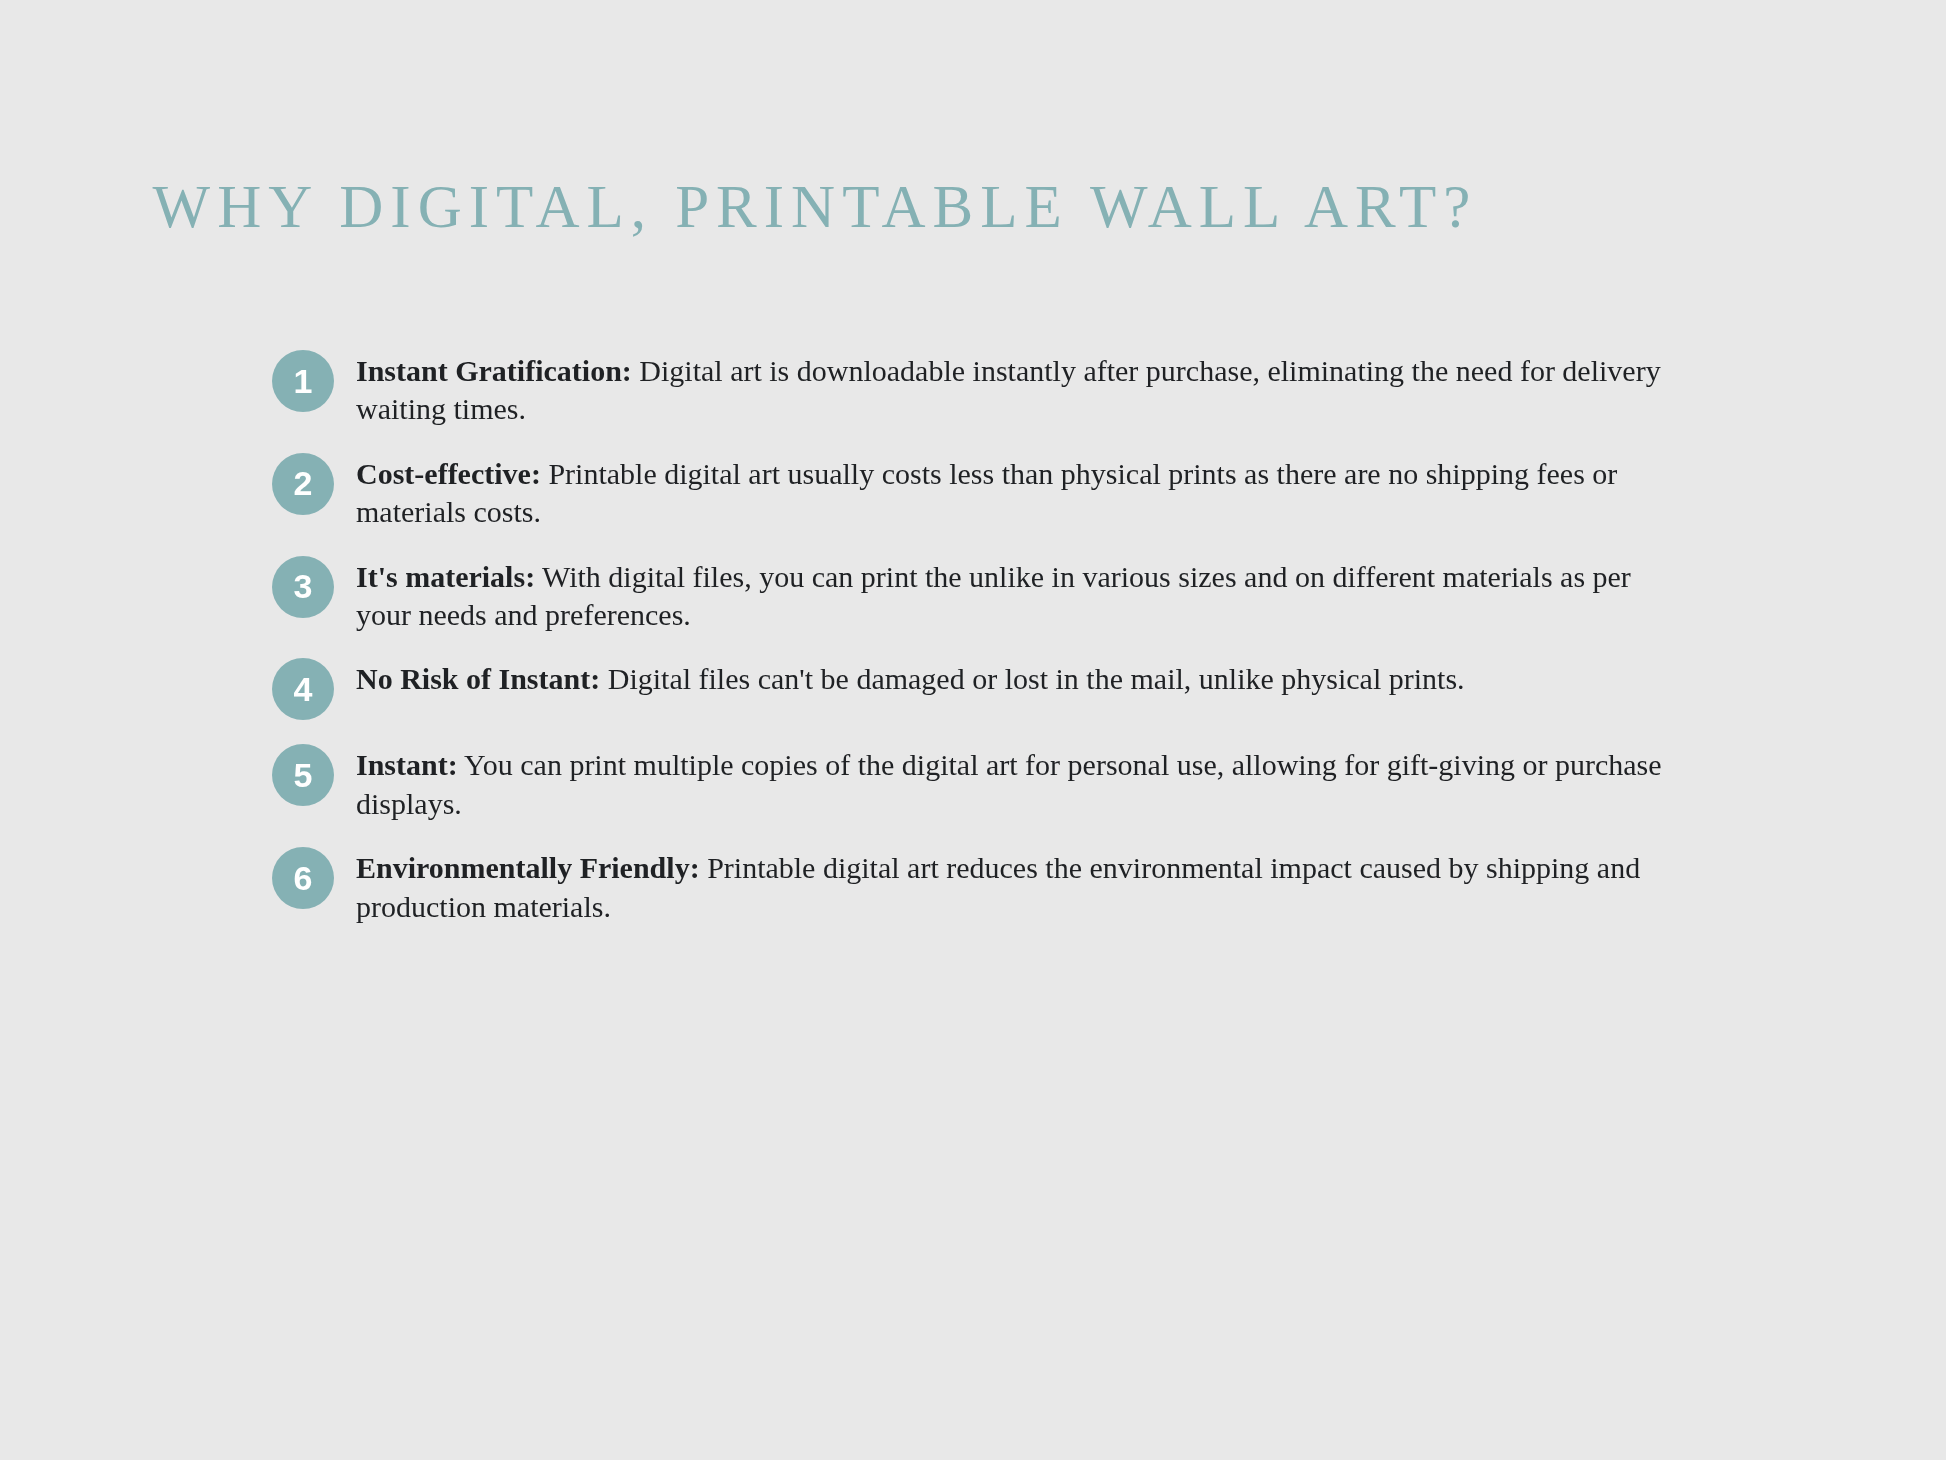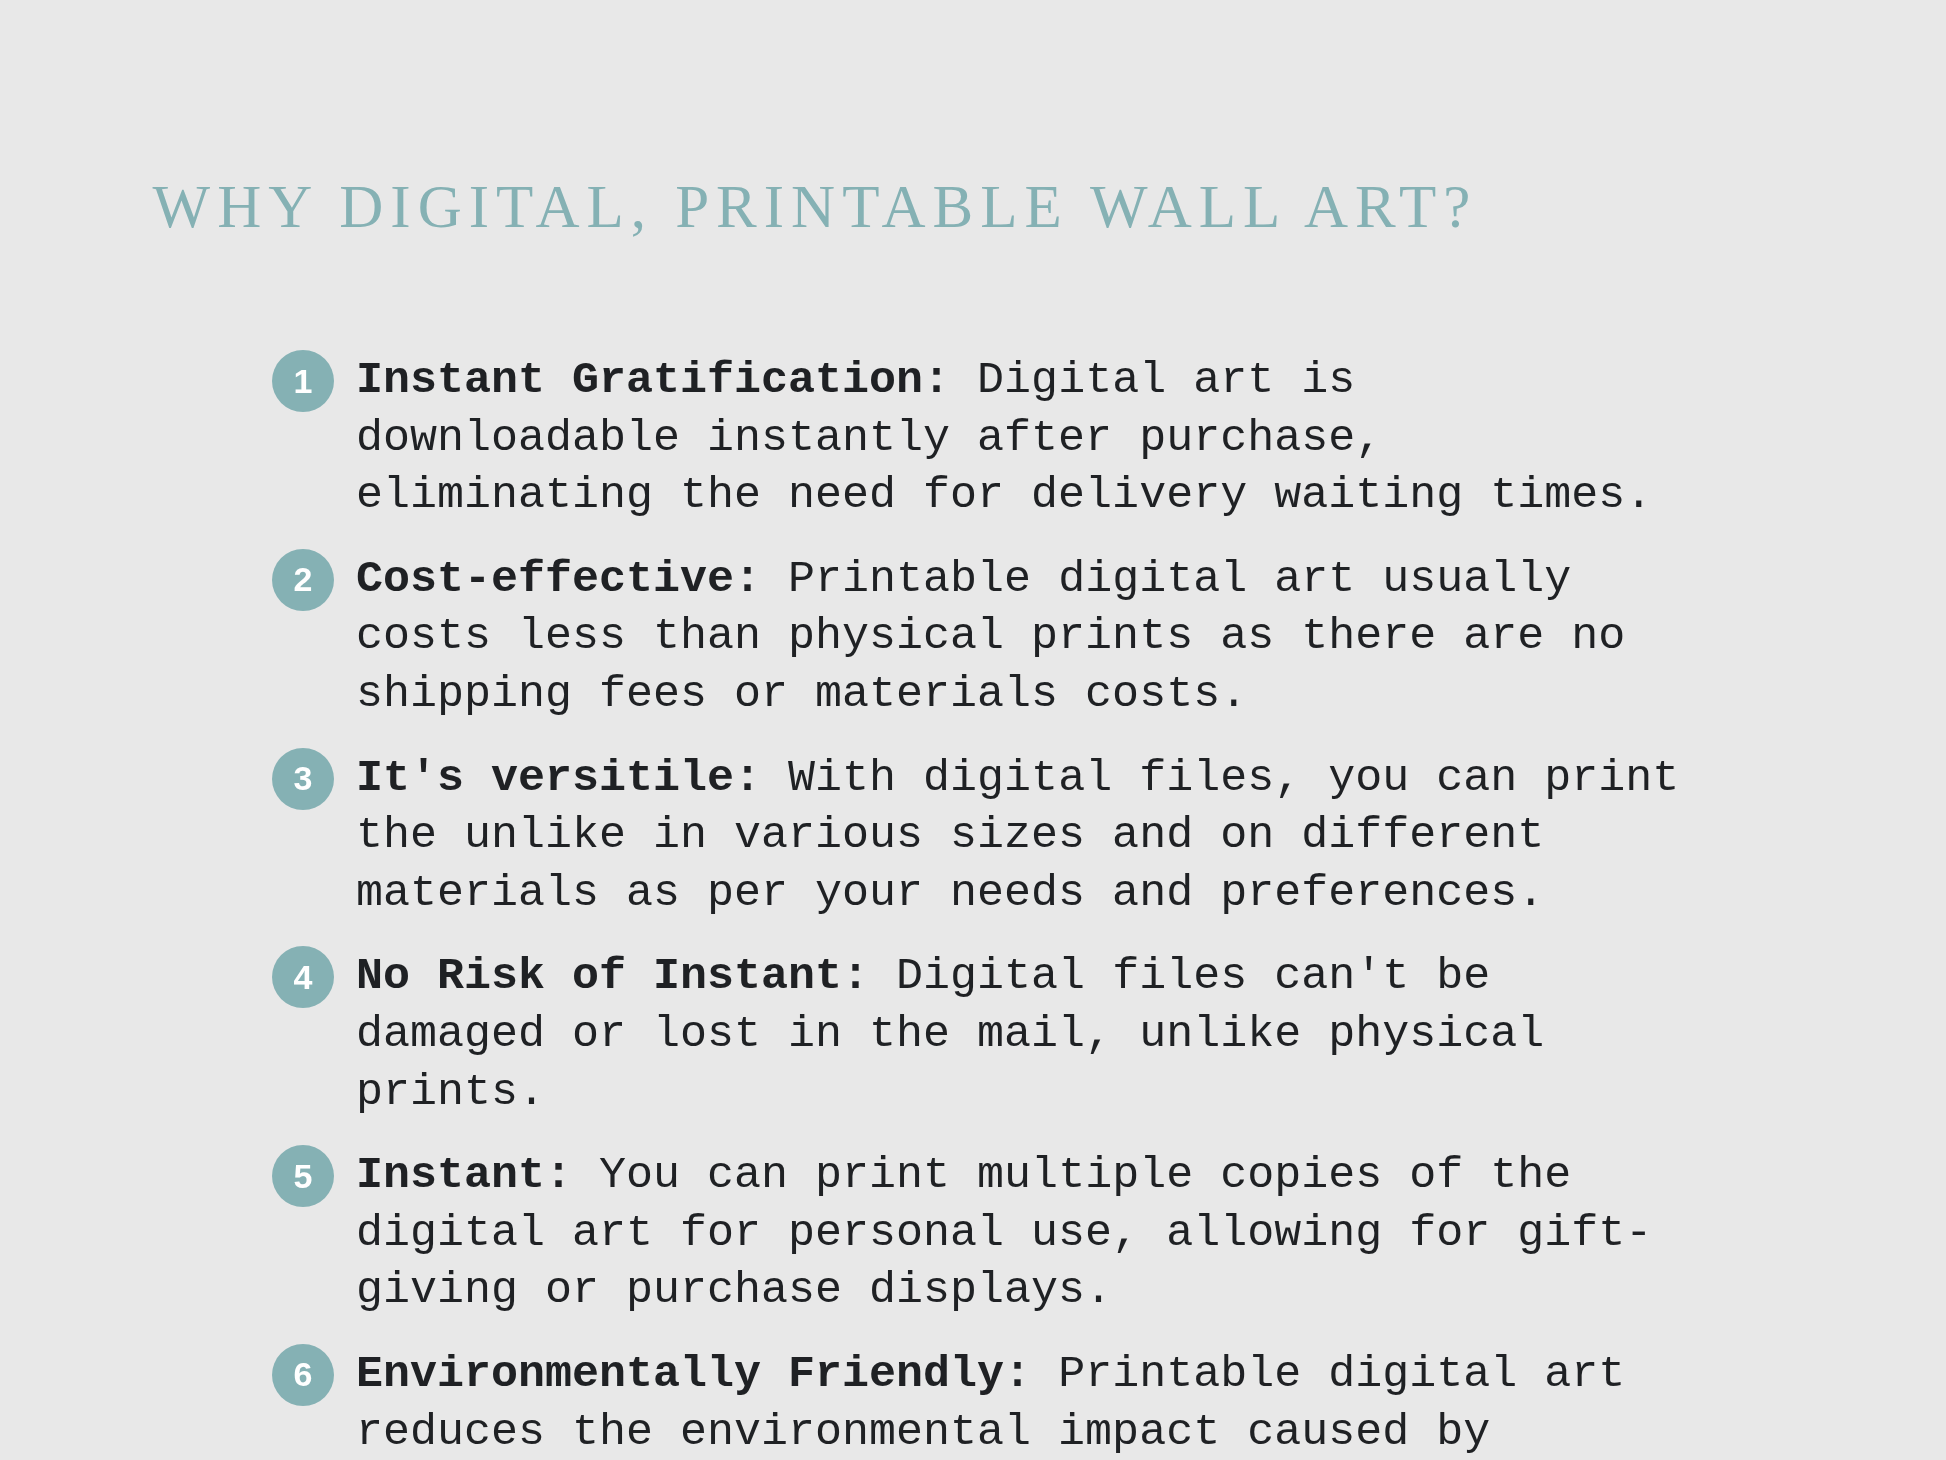--- a/index.html
+++ b/index.html
@@ -55,24 +55,24 @@
     font-weight: bold;
     display: flex;
     align-items: center;
     justify-content: center;
     margin-right: 22px;
     margin-top: 2px;
     font-family: "Liberation Sans", sans-serif;
   }
   .text {
     flex: 1 1 auto;
-    font-size: 45px;
+    font-size: 30px;
     line-height: 1.28;
     color: #1f2124;
-    font-family: Liberation Mono, monospace;
+    font-family: Liberation Serif, serif;
     padding-top: 4px;
   }
   .text .lead {
     font-weight: bold;
   }
   .text .body {
     font-weight: normal;
   }
 </style>
 </head>
@@ -94,21 +94,21 @@
     <div class="item">
       <div class="badge">2</div>
       <div class="text">
         <span class="lead">Cost-effective:</span><span class="body"> Printable digital art usually costs less than physical prints as there are no shipping fees or materials costs.</span>
       </div>
     </div>
 
     <div class="item">
       <div class="badge">3</div>
       <div class="text">
-        <span class="lead">It's versitile:</span><span class="body"> With digital files, you can print the unlike in various sizes and on different materials as per your needs and preferences.</span>
+        <span class="lead">It's materials:</span><span class="body"> With digital files, you can print the unlike in various sizes and on different materials as per your needs and preferences.</span>
       </div>
     </div>
 
     <div class="item">
       <div class="badge">4</div>
       <div class="text">
         <span class="lead">No Risk of Instant:</span><span class="body"> Digital files can't be damaged or lost in the mail, unlike physical prints.</span>
       </div>
     </div>
 

